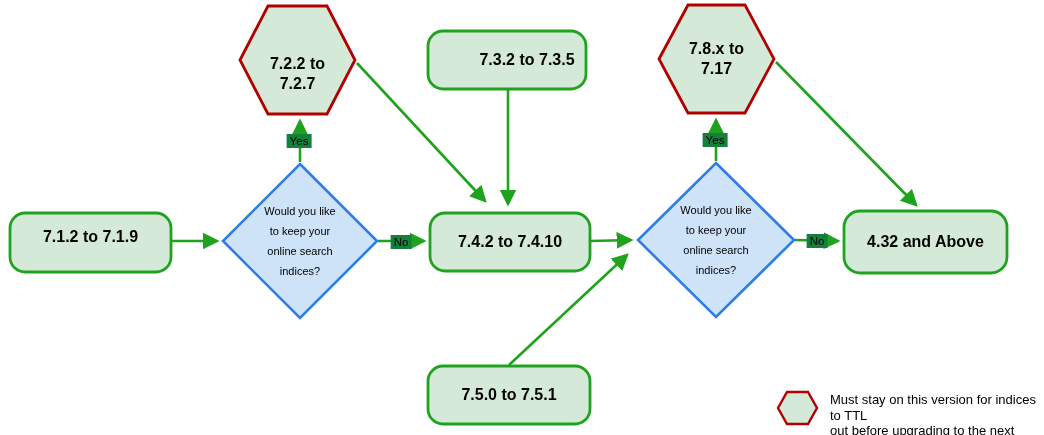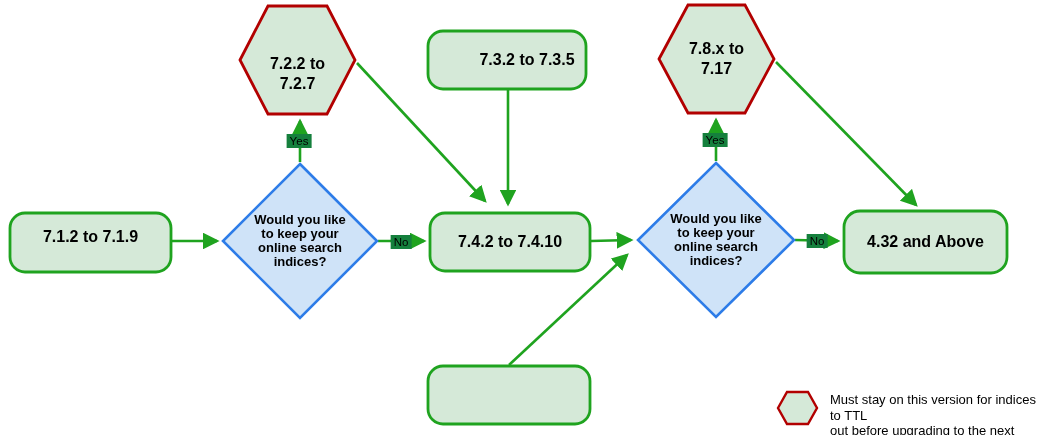--- a/index.html
+++ b/index.html
@@ -27,23 +27,23 @@
     justify-content: center;
     text-align: center;
     font-weight: bold;
     font-size: 16px;
     color: #000000;
     white-space: pre-line;
     line-height: 1.25;
     pointer-events: none;
   }
   .lbl.decision {
-    font-weight: bold;
-    font-size: 13px;
-    line-height: 14px;
+    font-weight: normal;
+    font-size: 11px;
+    line-height: 20px;
   }
   .edge-lbl {
     position: absolute;
     transform: translate(-50%, -50%);
     background: #15803d;
     font-size: 11.5px;
     color: #000000;
     padding: 0 3px;
     line-height: 14px;
   }
@@ -92,20 +92,21 @@
     <polygon class="diamond-shape" points="716,163 794,240 716,317 638,240"></polygon>
 
     <polygon class="hex-shape" style="stroke-width:2.4" points="778,408 787,392 808,392 817,408 808,424 787,424"></polygon>
   </svg>
 
   <div class="lbl" style="left:10px;  top:213px; width:161px; height:47px;">7.1.2 to 7.1.9</div>
   <div class="lbl" style="left:240px; top:6px;   width:115px; height:136px;">7.2.2 to
 7.2.7</div>
   <div class="lbl" style="left:428px; top:31px;  width:158px; height:58px;margin-left:20px;">7.3.2 to 7.3.5</div>
   <div class="lbl" style="left:430px; top:213px; width:160px; height:58px;">7.4.2 to 7.4.10</div>
+  <div class="lbl" style="left:428px; top:366px; width:162px; height:58px;">7.5.0 to 7.5.1</div>
   <div class="lbl" style="left:659px; top:5px;   width:115px; height:108px;">7.8.x to
 7.17</div>
   <div class="lbl" style="left:844px; top:211px; width:163px; height:62px;">4.32 and Above</div>
 
   <div class="lbl decision" style="left:223px; top:164px; width:154px; height:154px;">Would you like
 to keep your
 online search
 indices?</div>
   <div class="lbl decision" style="left:638px; top:163px; width:156px; height:154px;">Would you like
 to keep your

